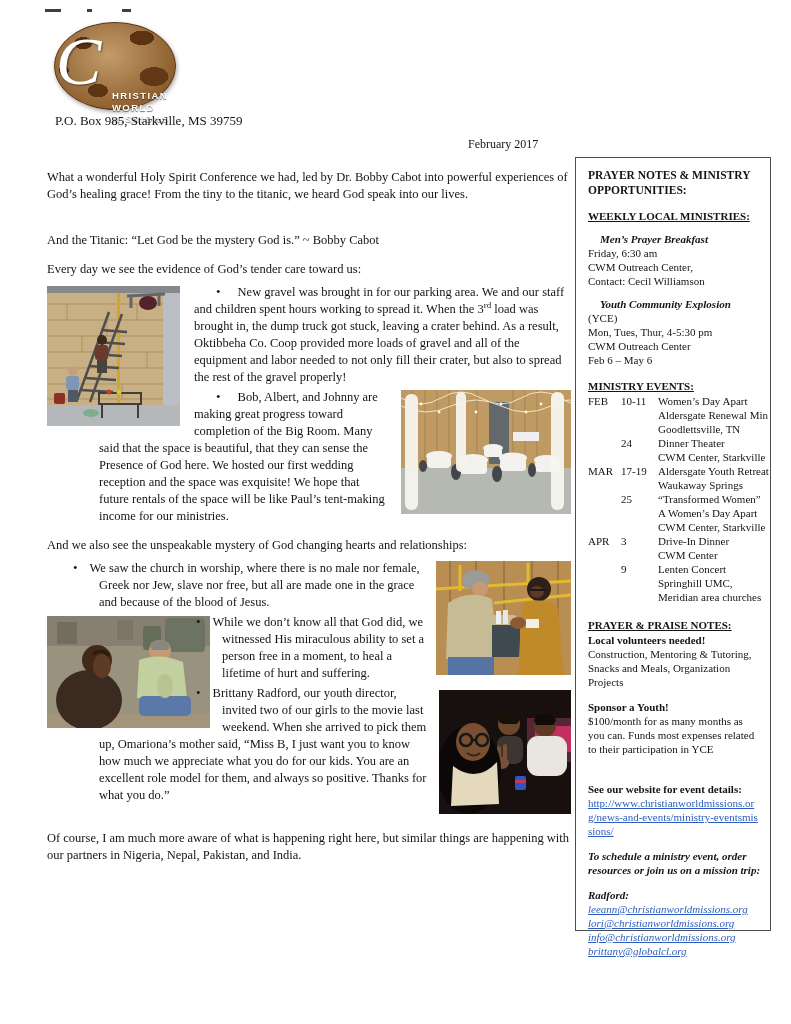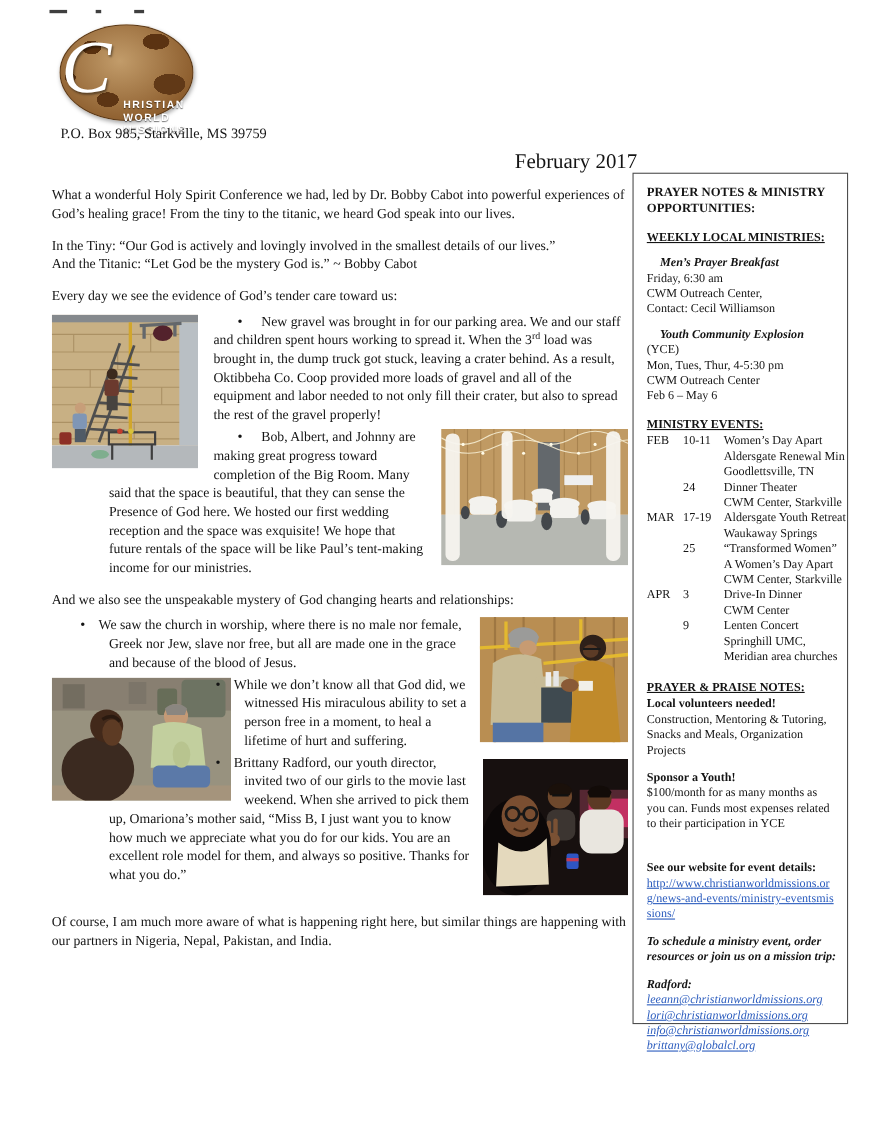--- a/index.html
+++ b/index.html
@@ -29,21 +29,21 @@
     position:absolute;left:4px;top:2px;
     font:italic 400 68px "Liberation Serif", serif;color:#ffffff;
     text-shadow:1px 1px 2px rgba(0,0,0,.45);
   }
   .logo-lines{
     position:absolute;left:60px;top:34px;color:#ffffff;
     font:700 9.5px "Liberation Sans", sans-serif;letter-spacing:1.4px;
     line-height:11.5px;text-shadow:0 1px 1px rgba(0,0,0,.55);margin-top:36px;
   }
   .address{position:absolute;left:55px;top:113px;font-size:13px;}
-  .issue-date{position:absolute;left:468px;top:137px;font-size:19px;}
+  .issue-date{position:absolute;left:468px;top:137px;font-size:12px;}
   
   .main{position:absolute;left:47px;top:169px;width:524px;font-size:12.5px;line-height:17px;}
   .main p{margin:0 0 12px;}
   .main p.lead-in{margin-bottom:5px;}
   .clr{clear:both;}
   .li{margin:0 0 2px 52px;}
   .sect1 .li::before{content:"\2022";margin:0 17px 0 22px;font-size:13px;}
   .sect2 .li::before{content:"\2022";margin:0 12px 0 -26px;font-size:13px;}
   sup{font-size:9px;line-height:0;}
   
@@ -90,21 +90,21 @@
     </div>
   </div>
 
   <div class="address">P.O. Box 985, Starkville, MS  39759</div>
   <div class="issue-date">February 2017</div>
 
   <div class="main">
 
     <p>What a wonderful Holy Spirit Conference we had, led by Dr. Bobby Cabot into powerful experiences of God’s healing grace!  From the tiny to the titanic, we heard God speak into our lives.</p>
 
-    <p><span>In the Tiny:  “Our God is actively and lovingly involved in the smallest details of our lives.”</span><br><span>And the Titanic:  “Let God be the mystery God is.”    ~ Bobby Cabot</span></p>
+    <p><br><span>And the Titanic:  “Let God be the mystery God is.”    ~ Bobby Cabot</span></p>
 
     <p class="lead-in">Every day we see the evidence of God’s tender care toward us:</p>
 
     <div class="sect1">
 
       <div class="photo photo1">
         <svg viewBox="0 0 133 140" width="133" height="140" xmlns="http://www.w3.org/2000/svg">
           <rect width="133" height="119" fill="#c8b084"></rect>
           <g stroke="#ab9164" stroke-width="1">
             <path d="M0 18H133 M0 34H133 M0 50H133 M0 66H133 M0 82H133 M0 98H133 M0 113H133"></path>

